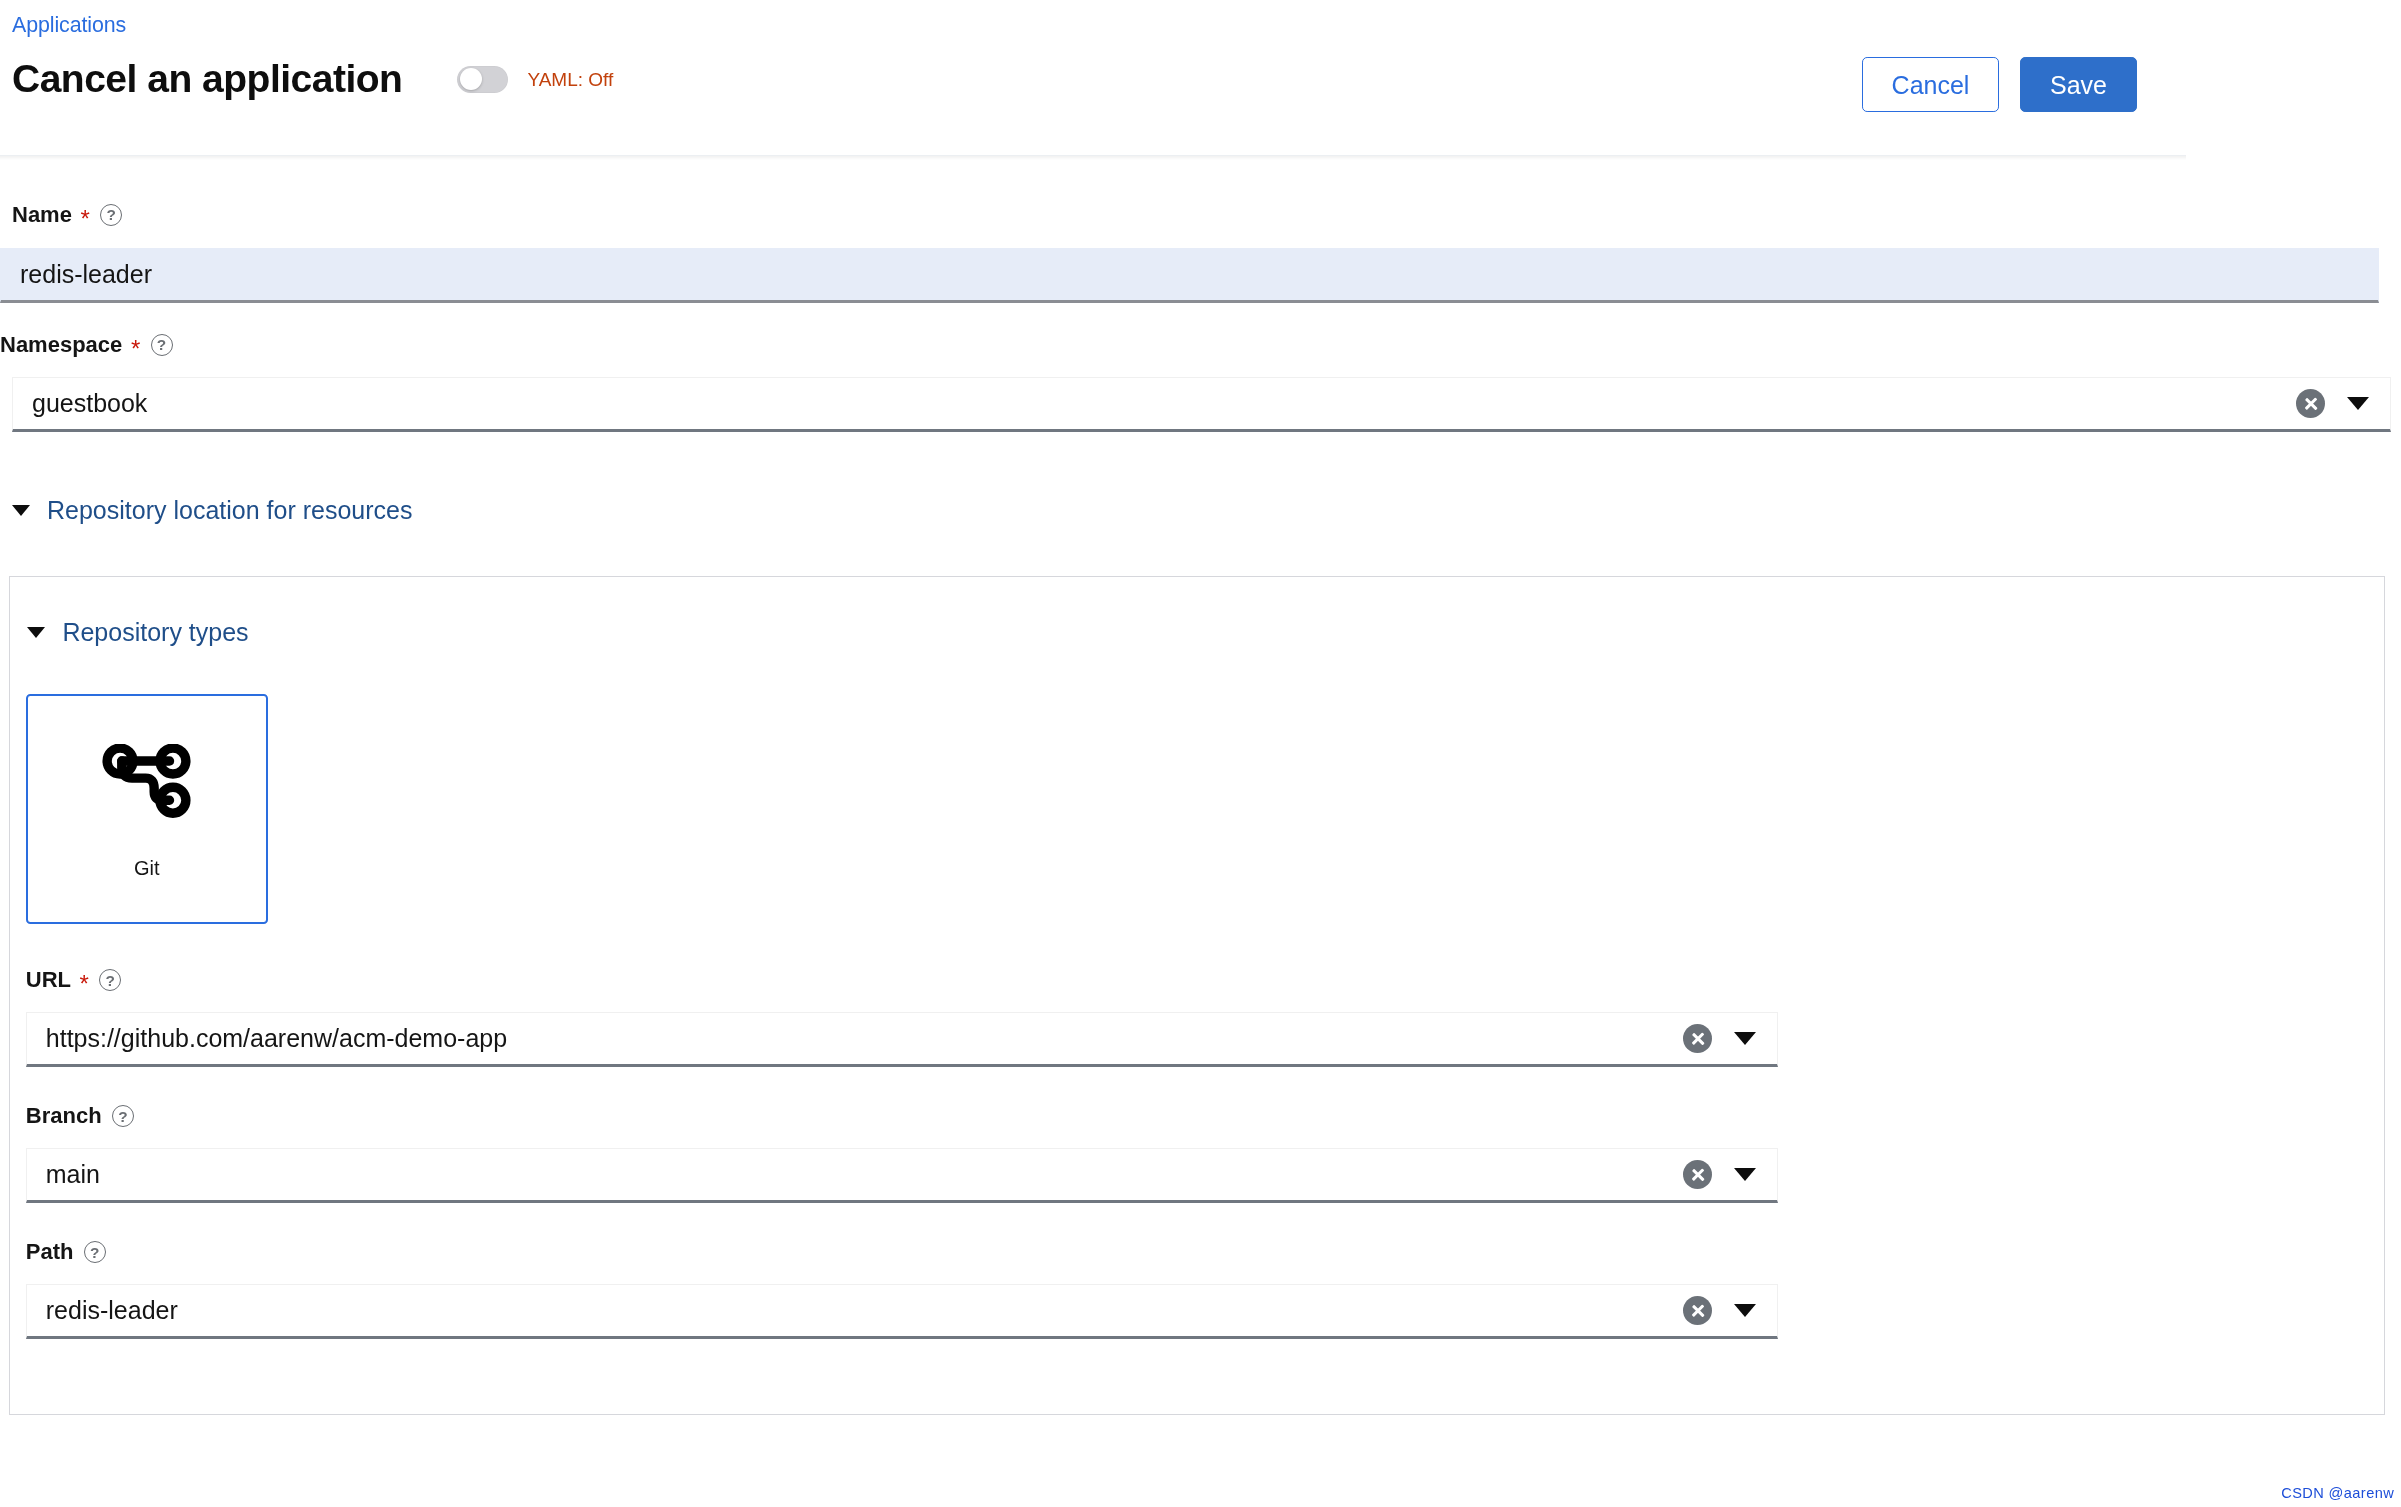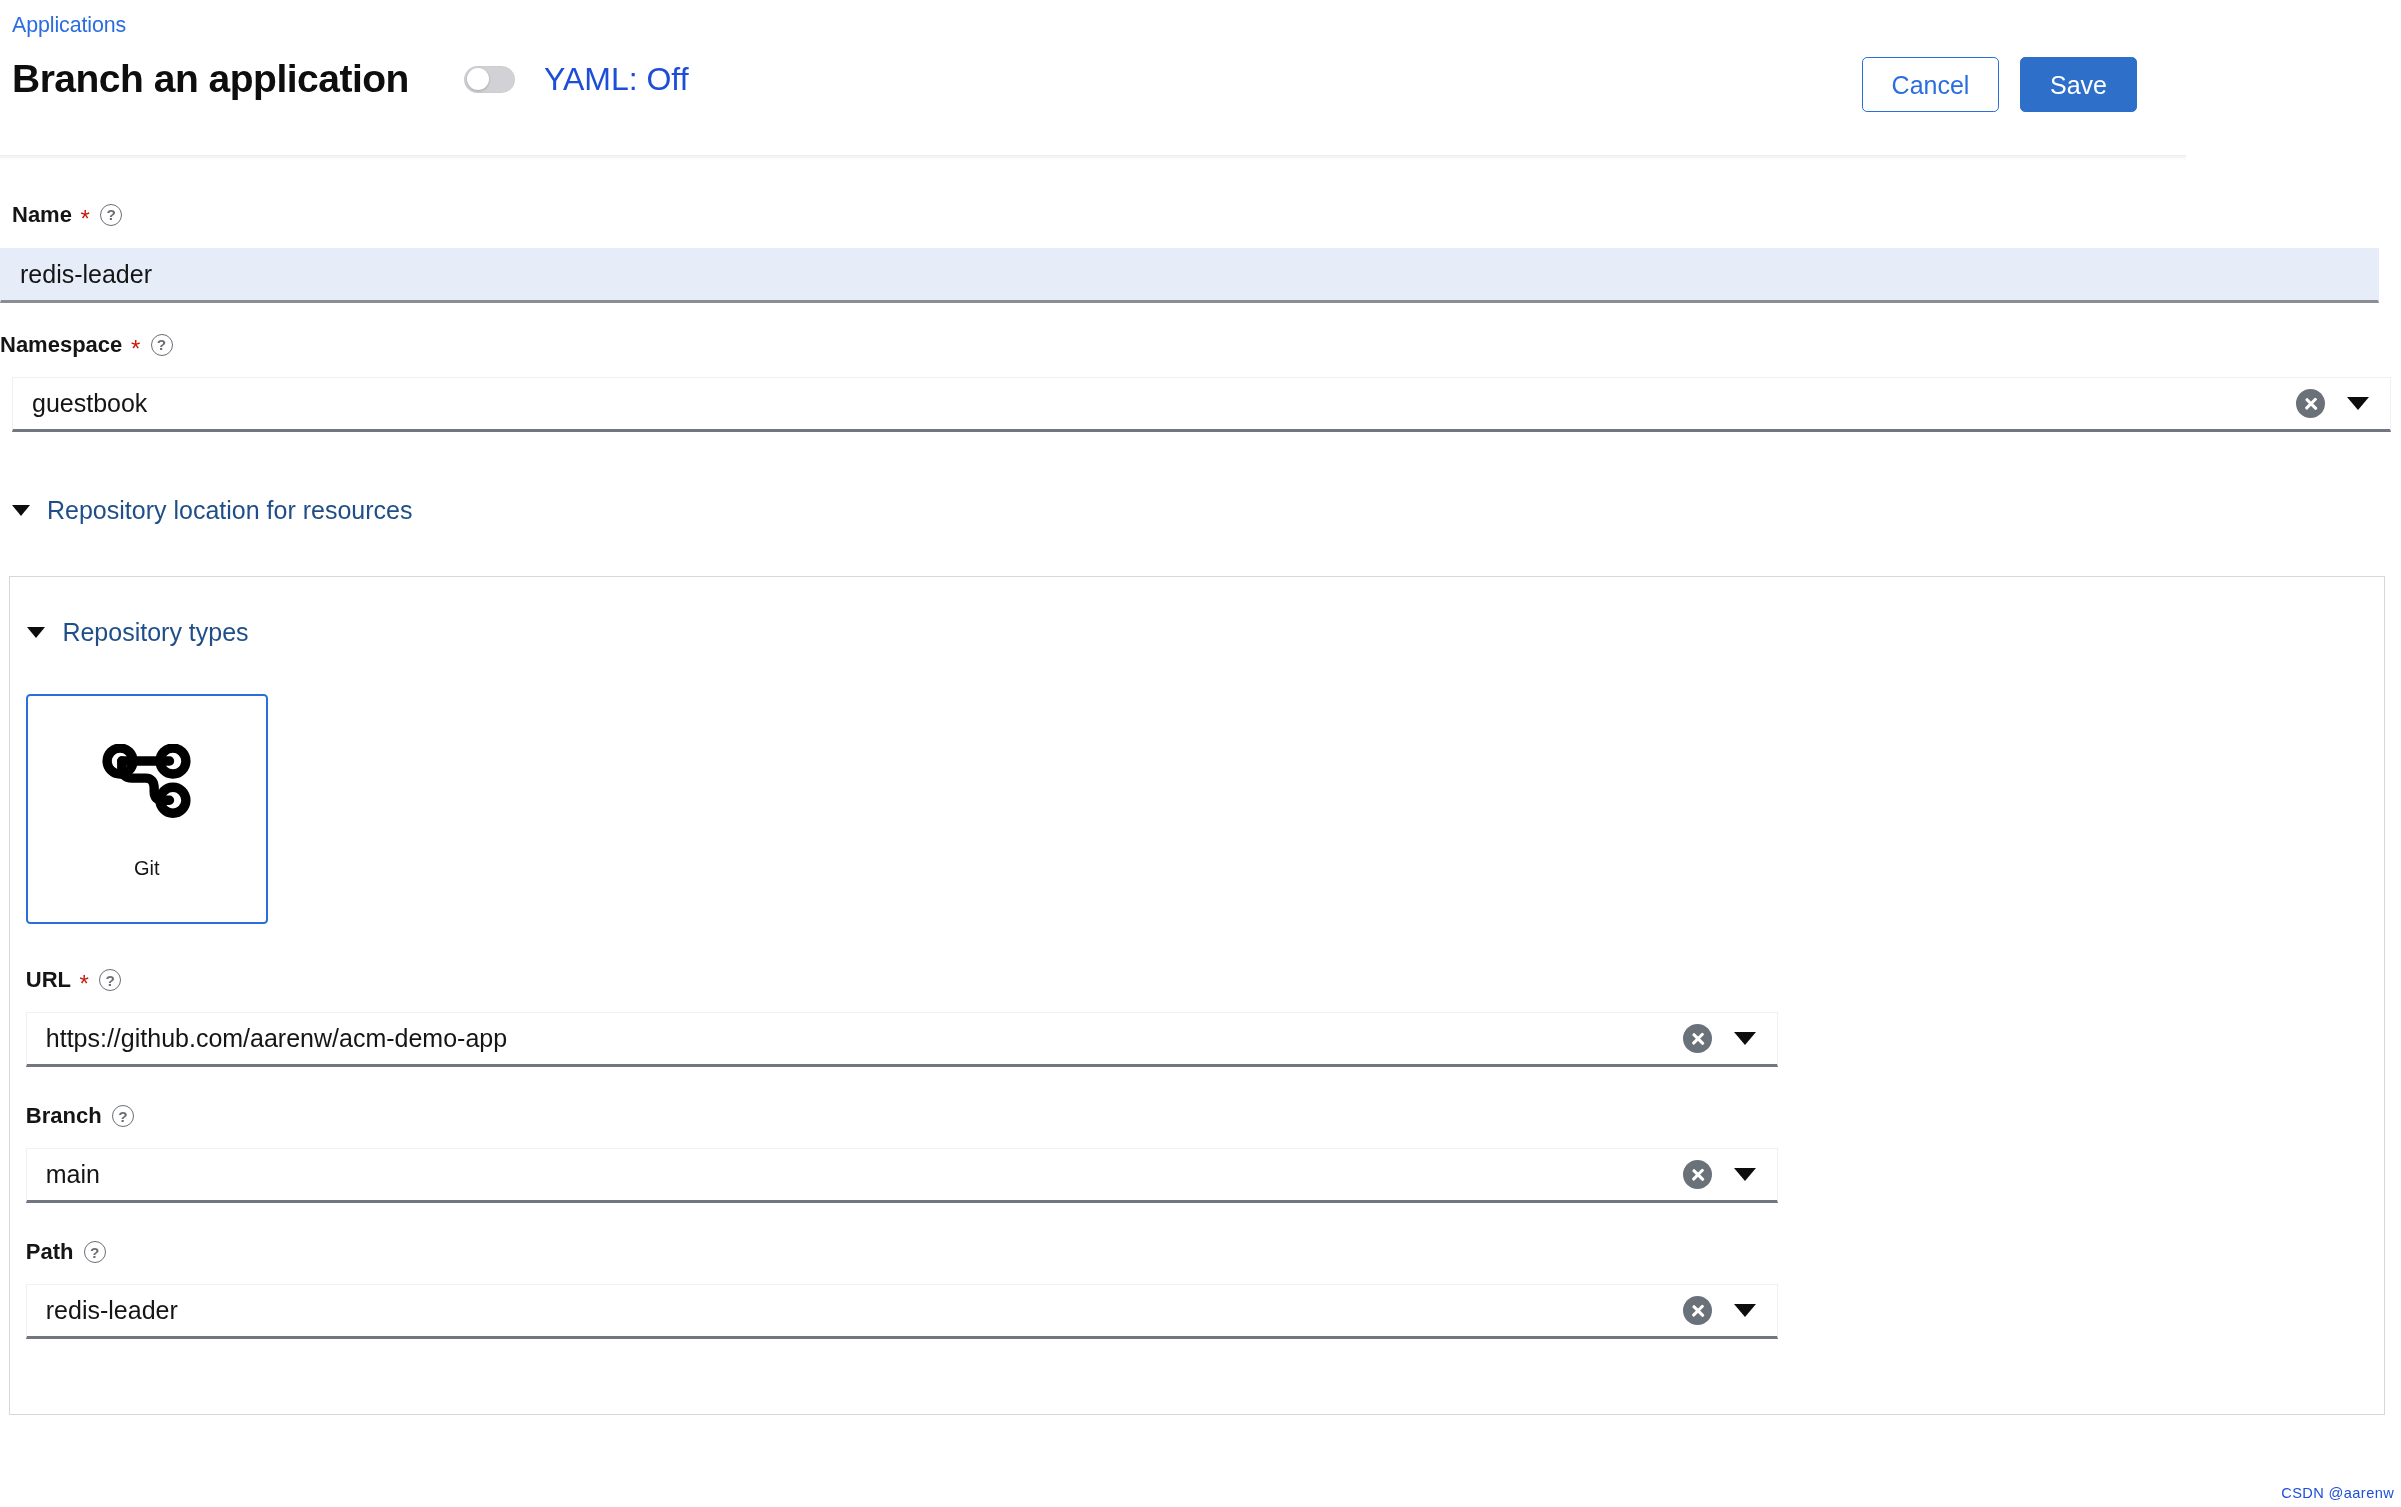--- a/index.html
+++ b/index.html
@@ -83,24 +83,24 @@
     position: absolute;
     top: 2.6px;
     left: 2.6px;
     width: 22px;
     height: 22px;
     border-radius: 50%;
     background: #ffffff;
     box-shadow: 0 0.9px 2.6px rgba(0,0,0,0.22);
   }
   .yaml-label {
-    margin-left: 29px;
-    font-size: 32px;
+    margin-left: 19px;
+    font-size: 19px;
     line-height: 29px;
-    color: #1d4ed8;
+    color: #c2410c;
     white-space: nowrap;
   }
   .header-actions {
     position: absolute;
     top: 57px;
     right: 49px;
     display: flex;
     align-items: center;
     gap: 20.6px;
   }
@@ -318,21 +318,21 @@
 </style>
 </head>
 <body>
 
 <div class="page">
 
   <div class="header">
     <a class="breadcrumb">Applications</a>
 
     <div class="title-row">
-      <h1 class="page-title">Branch an application</h1>
+      <h1 class="page-title">Cancel an application</h1>
 
       <div class="yaml-wrap">
         <div class="toggle">
           <div class="knob"></div>
         </div>
         <span class="yaml-label">YAML: Off</span>
       </div>
     </div>
 
     <div class="header-actions">

